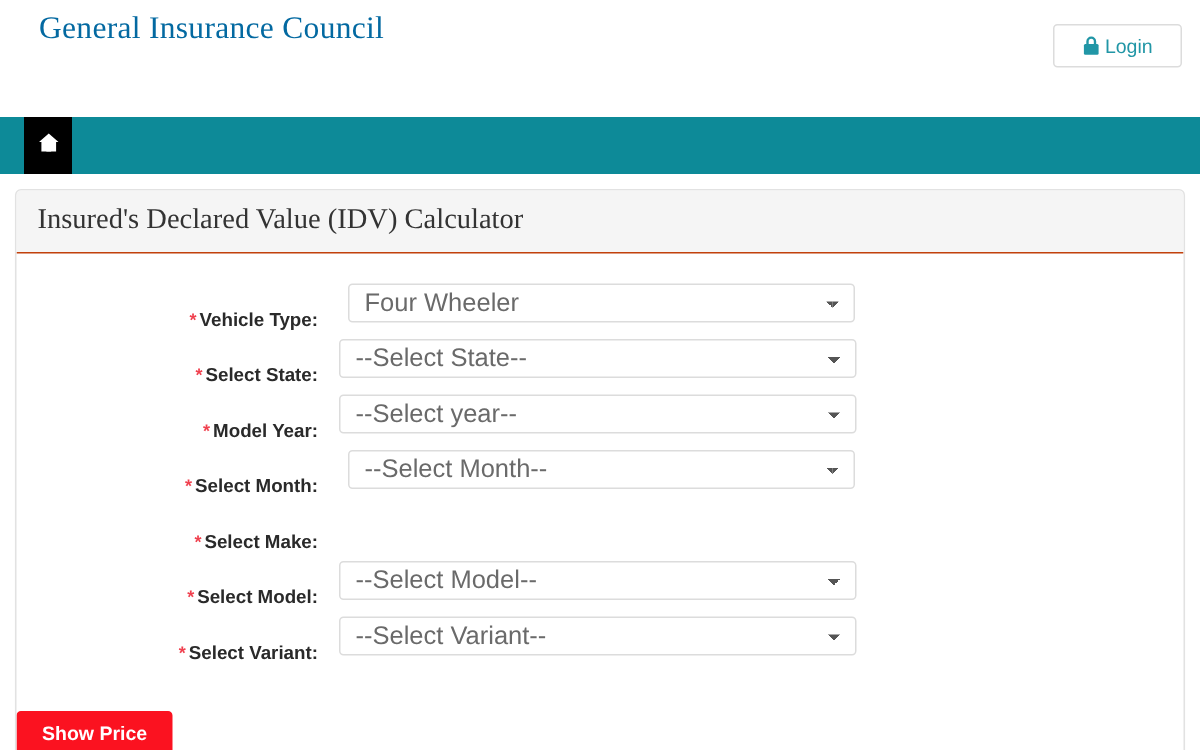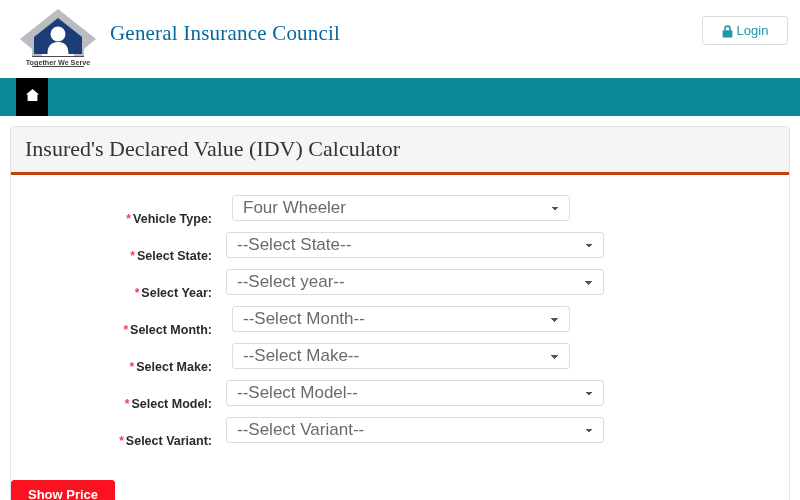--- a/index.html
+++ b/index.html
@@ -112,24 +112,24 @@
   .card {
     border: 1px solid #e2e2e2;
     border-radius: 4px;
     background: #ffffff;
     box-shadow: 0 1px 1px rgba(0,0,0,.045);
     overflow: hidden;
   }
 
   .card-header {
     background: #f5f5f5;
-    border-bottom: 3px solid #c2410c;
+    border-bottom: 1px solid #c2410c;
     padding: 9px 14px 10px 14px;
     font-family: "Liberation Serif", serif;
-    font-size: 22px;
+    font-size: 19px;
     color: #333333;
   }
 
   .card-body {
     padding: 14px 0 18px 0;
   }
 
   .form-row {
     display: flex;
     align-items: center;
@@ -177,21 +177,21 @@
     font-family: "Liberation Sans", sans-serif;
     font-size: 17px;
     color: #6a6a6a;
     box-sizing: border-box;
     cursor: pointer;
     outline: none;
   }
 
   
   .w-a { width: 338px; margin-left: 6px; }
-  .w-b { width: 378px; margin-left: 0px; }
+  .w-b { width: 345px; margin-left: 0px; }
 
   .btn-row {
     display: flex;
     margin-top: 32px;
   }
   .show-price-btn {
     background: #fb1220;
     border: 1px solid #fb1220;
     border-radius: 3px;
     color: #ffffff;
@@ -204,40 +204,20 @@
   }
 </style>
 </head>
 <body>
 
 <div class="page">
 
   <div class="site-header">
 
     <div class="brand">
-      <div class="logo">
-        <svg width="84" height="62" viewBox="0 0 84 62" xmlns="http://www.w3.org/2000/svg">
-
-          <path d="M42 3 L80 33 L68 43 L42 22 L16 43 L4 33 Z" fill="#b9bcc0"></path>
-          <path d="M16 43 L26 51 L26 33 L16 41 Z" fill="#b9bcc0"></path>
-          <path d="M68 43 L58 51 L58 33 L68 41 Z" fill="#b9bcc0"></path>
-          <path d="M16 41 L16 52 L26 52 L26 51 Z" fill="#b9bcc0"></path>
-          <path d="M68 41 L68 52 L58 52 L58 51 Z" fill="#b9bcc0"></path>
-
-          <path d="M42 12 L66 31 L66 48 L18 48 L18 31 Z" fill="#1c3d78"></path>
-
-          <circle cx="42" cy="28" r="7.5" fill="#ffffff"></circle>
-          <path d="M42 36 C34 36 31.5 41 31.5 48 L36.5 48 L36.5 52 L47.5 52 L47.5 48 L52.5 48 C52.5 41 50 36 42 36 Z" fill="#ffffff"></path>
-
-          <rect x="16" y="50" width="52" height="11" fill="#ffffff"></rect>
-          <line x1="16" y1="50.5" x2="68" y2="50.5" stroke="#4a4a4a" stroke-width="1"></line>
-          <line x1="16" y1="60.5" x2="68" y2="60.5" stroke="#4a4a4a" stroke-width="1"></line>
-          <text x="42" y="58.5" font-family="Liberation Sans, sans-serif" font-size="7.2" font-weight="bold" fill="#3a3a3a" text-anchor="middle">Together We Serve</text>
-        </svg>
-      </div>
       <div class="brand-title">General Insurance Council</div>
     </div>
 
     <div class="login-btn">
       <span class="lock-icon">
         <svg width="11" height="13" viewBox="0 0 11 13" xmlns="http://www.w3.org/2000/svg">
           <path d="M3 5.5 V3.6 A2.5 2.5 0 0 1 8 3.6 V5.5" fill="none" stroke="#2196a6" stroke-width="1.6"></path>
           <rect x="0.6" y="5.3" width="9.8" height="7.2" rx="1" fill="#2196a6"></rect>
         </svg>
       </span>
@@ -280,21 +260,21 @@
           </div>
           <div class="field">
             <select class="form-select w-b">
               <option>--Select State--</option>
             </select>
           </div>
         </div>
 
         <div class="form-row">
           <div class="form-label">
-            <span class="req">*</span><span>Select Year:</span>
+            <span class="req">*</span><span>Model Year:</span>
           </div>
           <div class="field">
             <select class="form-select w-b">
               <option>--Select year--</option>
             </select>
           </div>
         </div>
 
         <div class="form-row">
           <div class="form-label">
@@ -303,25 +283,20 @@
           <div class="field">
             <select class="form-select w-a">
               <option>--Select Month--</option>
             </select>
           </div>
         </div>
 
         <div class="form-row">
           <div class="form-label">
             <span class="req">*</span><span>Select Make:</span>
-          </div>
-          <div class="field">
-            <select class="form-select w-a">
-              <option>--Select Make--</option>
-            </select>
           </div>
         </div>
 
         <div class="form-row">
           <div class="form-label">
             <span class="req">*</span><span>Select Model:</span>
           </div>
           <div class="field">
             <select class="form-select w-b">
               <option>--Select Model--</option>

